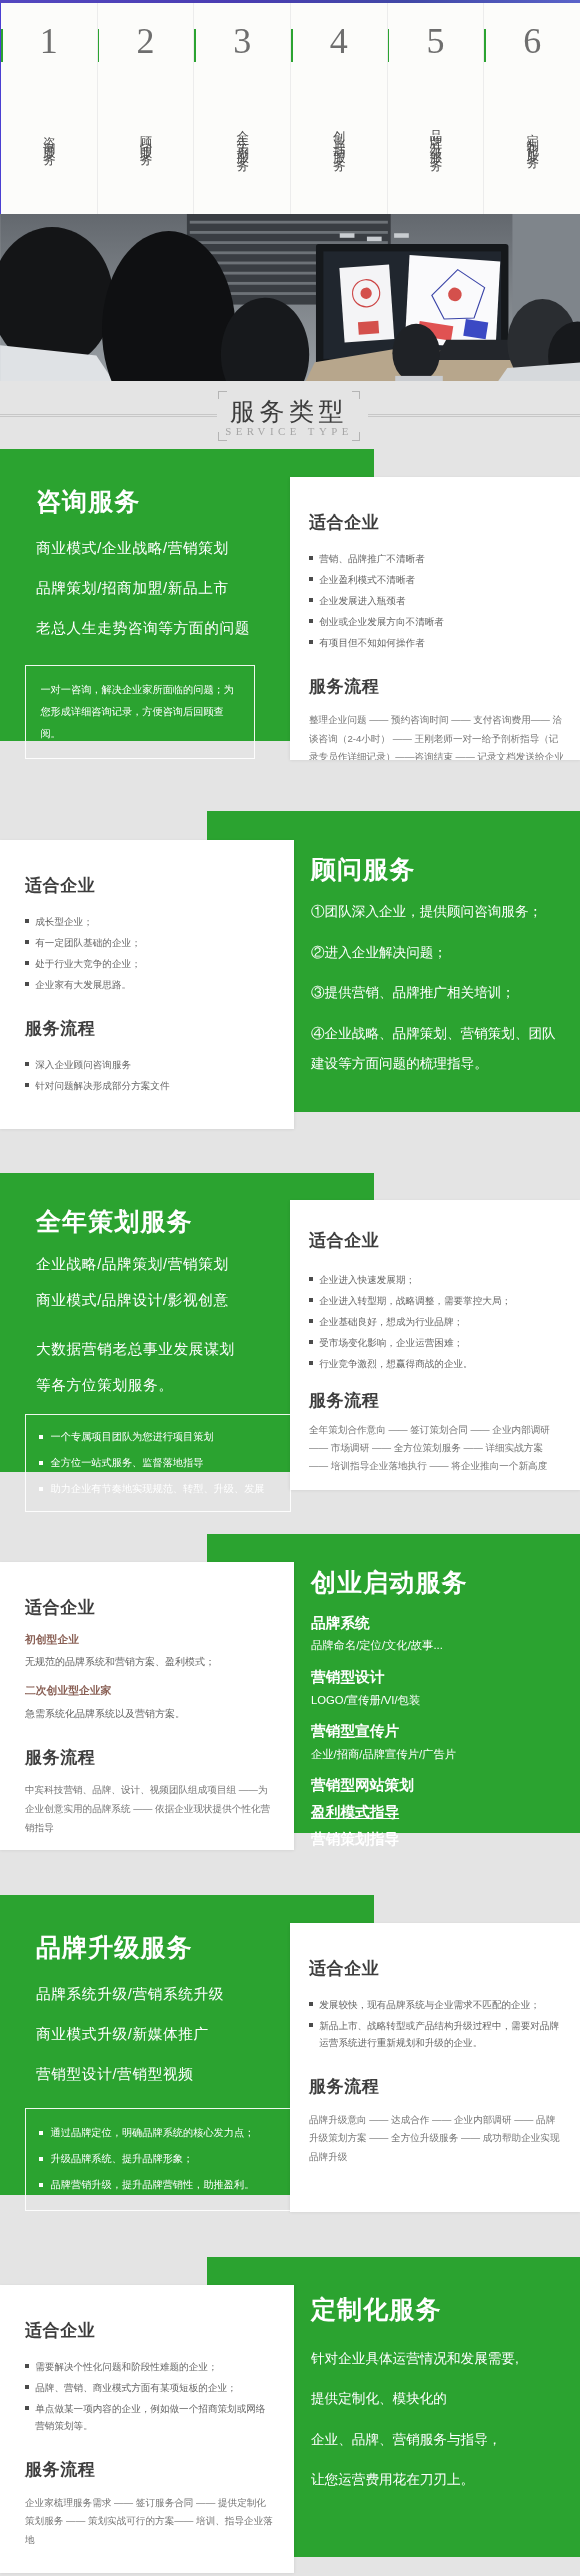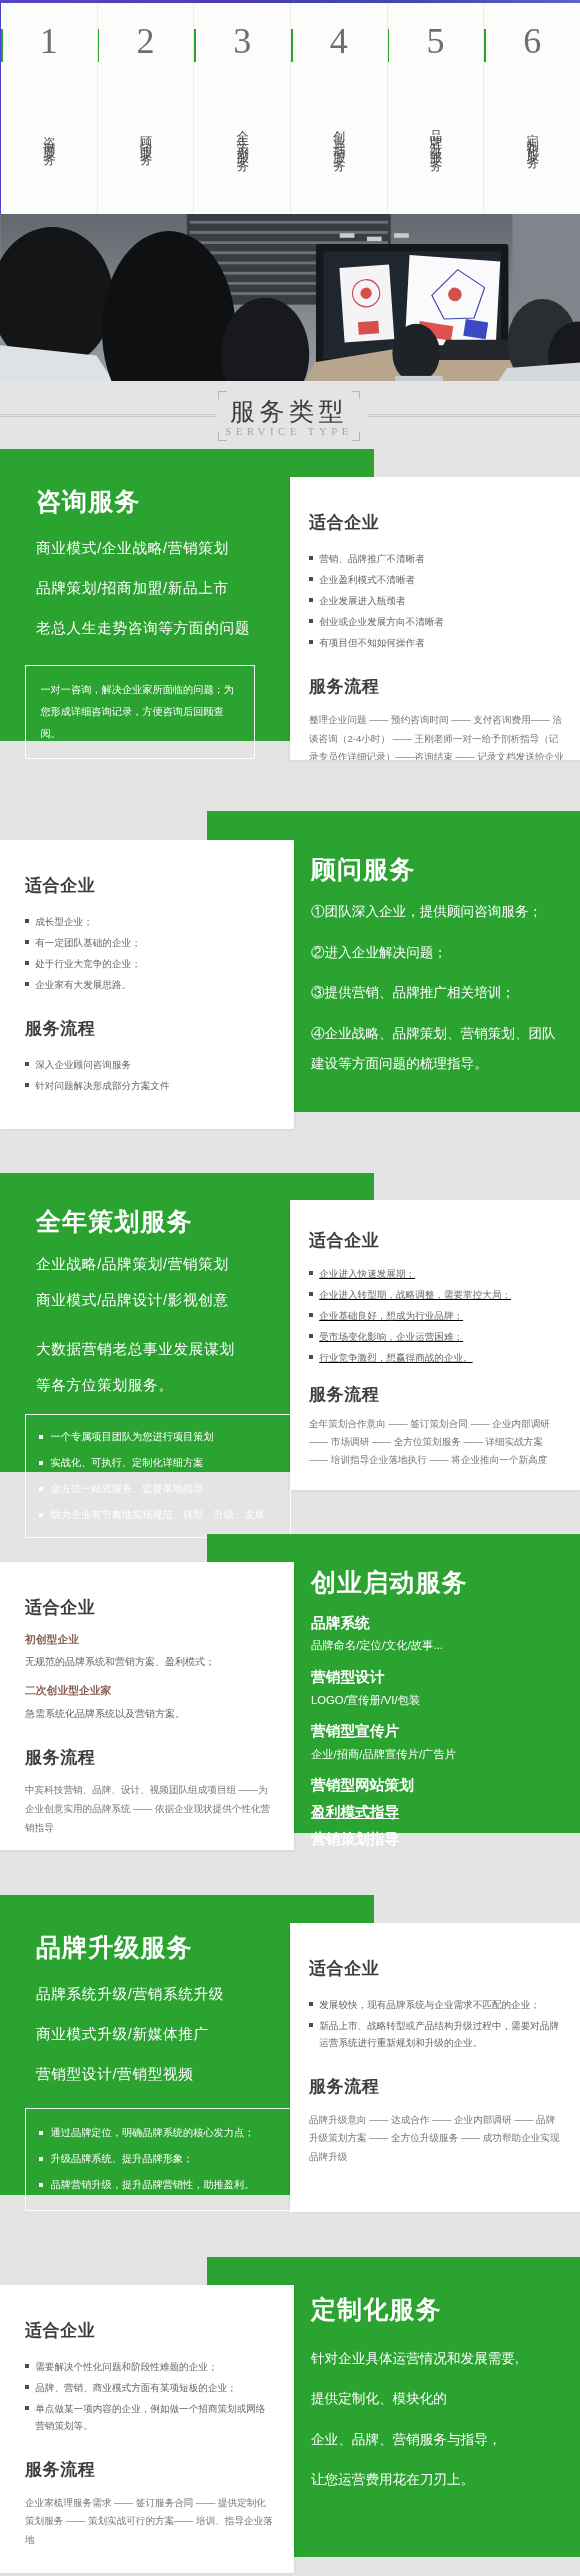--- a/index.html
+++ b/index.html
@@ -242,31 +242,30 @@
   <div class="gblock" style="left:0;top:1173px;width:374px;height:299px;">
     <div class="g-inner-l" style="padding-top:32px;">
       <div class="g-title">全年策划服务</div>
       <div class="g-line" style="margin-top:17px;">企业战略/品牌策划/营销策划</div>
       <div class="g-line" style="margin-top:17px;">商业模式/品牌设计/影视创意</div>
       <div class="g-line" style="margin-top:30px;">大数据营销老总事业发展谋划</div>
       <div class="g-line" style="margin-top:17px;">等各方位策划服务。</div>
       <div class="g-box" style="margin-top:19px;padding:9px 13.6px;width:266px;">
         <ul>
           <li>一个专属项目团队为您进行项目策划</li>
-          <li>实战化、可执行、定制化详细方案</li>
           <li>全方位一站式服务、监督落地指导</li>
           <li>助力企业有节奏地实现规范、转型、升级、发展</li>
         </ul>
       </div>
     </div>
   </div>
   <div class="card" style="left:290px;top:1200px;width:290px;height:290px;">
     <div class="c-inner-r" style="padding-top:29px;">
       <h3>适合企业</h3>
-      <ul class="bullets" style="margin-top:13px;text-decoration:underline;">
+      <ul class="bullets" style="margin-top:19px;">
         <li>企业进入快速发展期；</li>
         <li>企业进入转型期，战略调整，需要掌控大局；</li>
         <li>企业基础良好，想成为行业品牌；</li>
         <li>受市场变化影响，企业运营困难；</li>
         <li>行业竞争激烈，想赢得商战的企业。</li>
       </ul>
       <h3 class="flow-h" style="margin-top:17px;">服务流程</h3>
       <div class="flow-text" style="margin-top:9px;line-height:1.85;">全年策划合作意向 —— 签订策划合同 —— 企业内部调研 —— 市场调研 —— 全方位策划服务 —— 详细实战方案 —— 培训指导企业落地执行 —— 将企业推向一个新高度</div>
     </div>
   </div>

